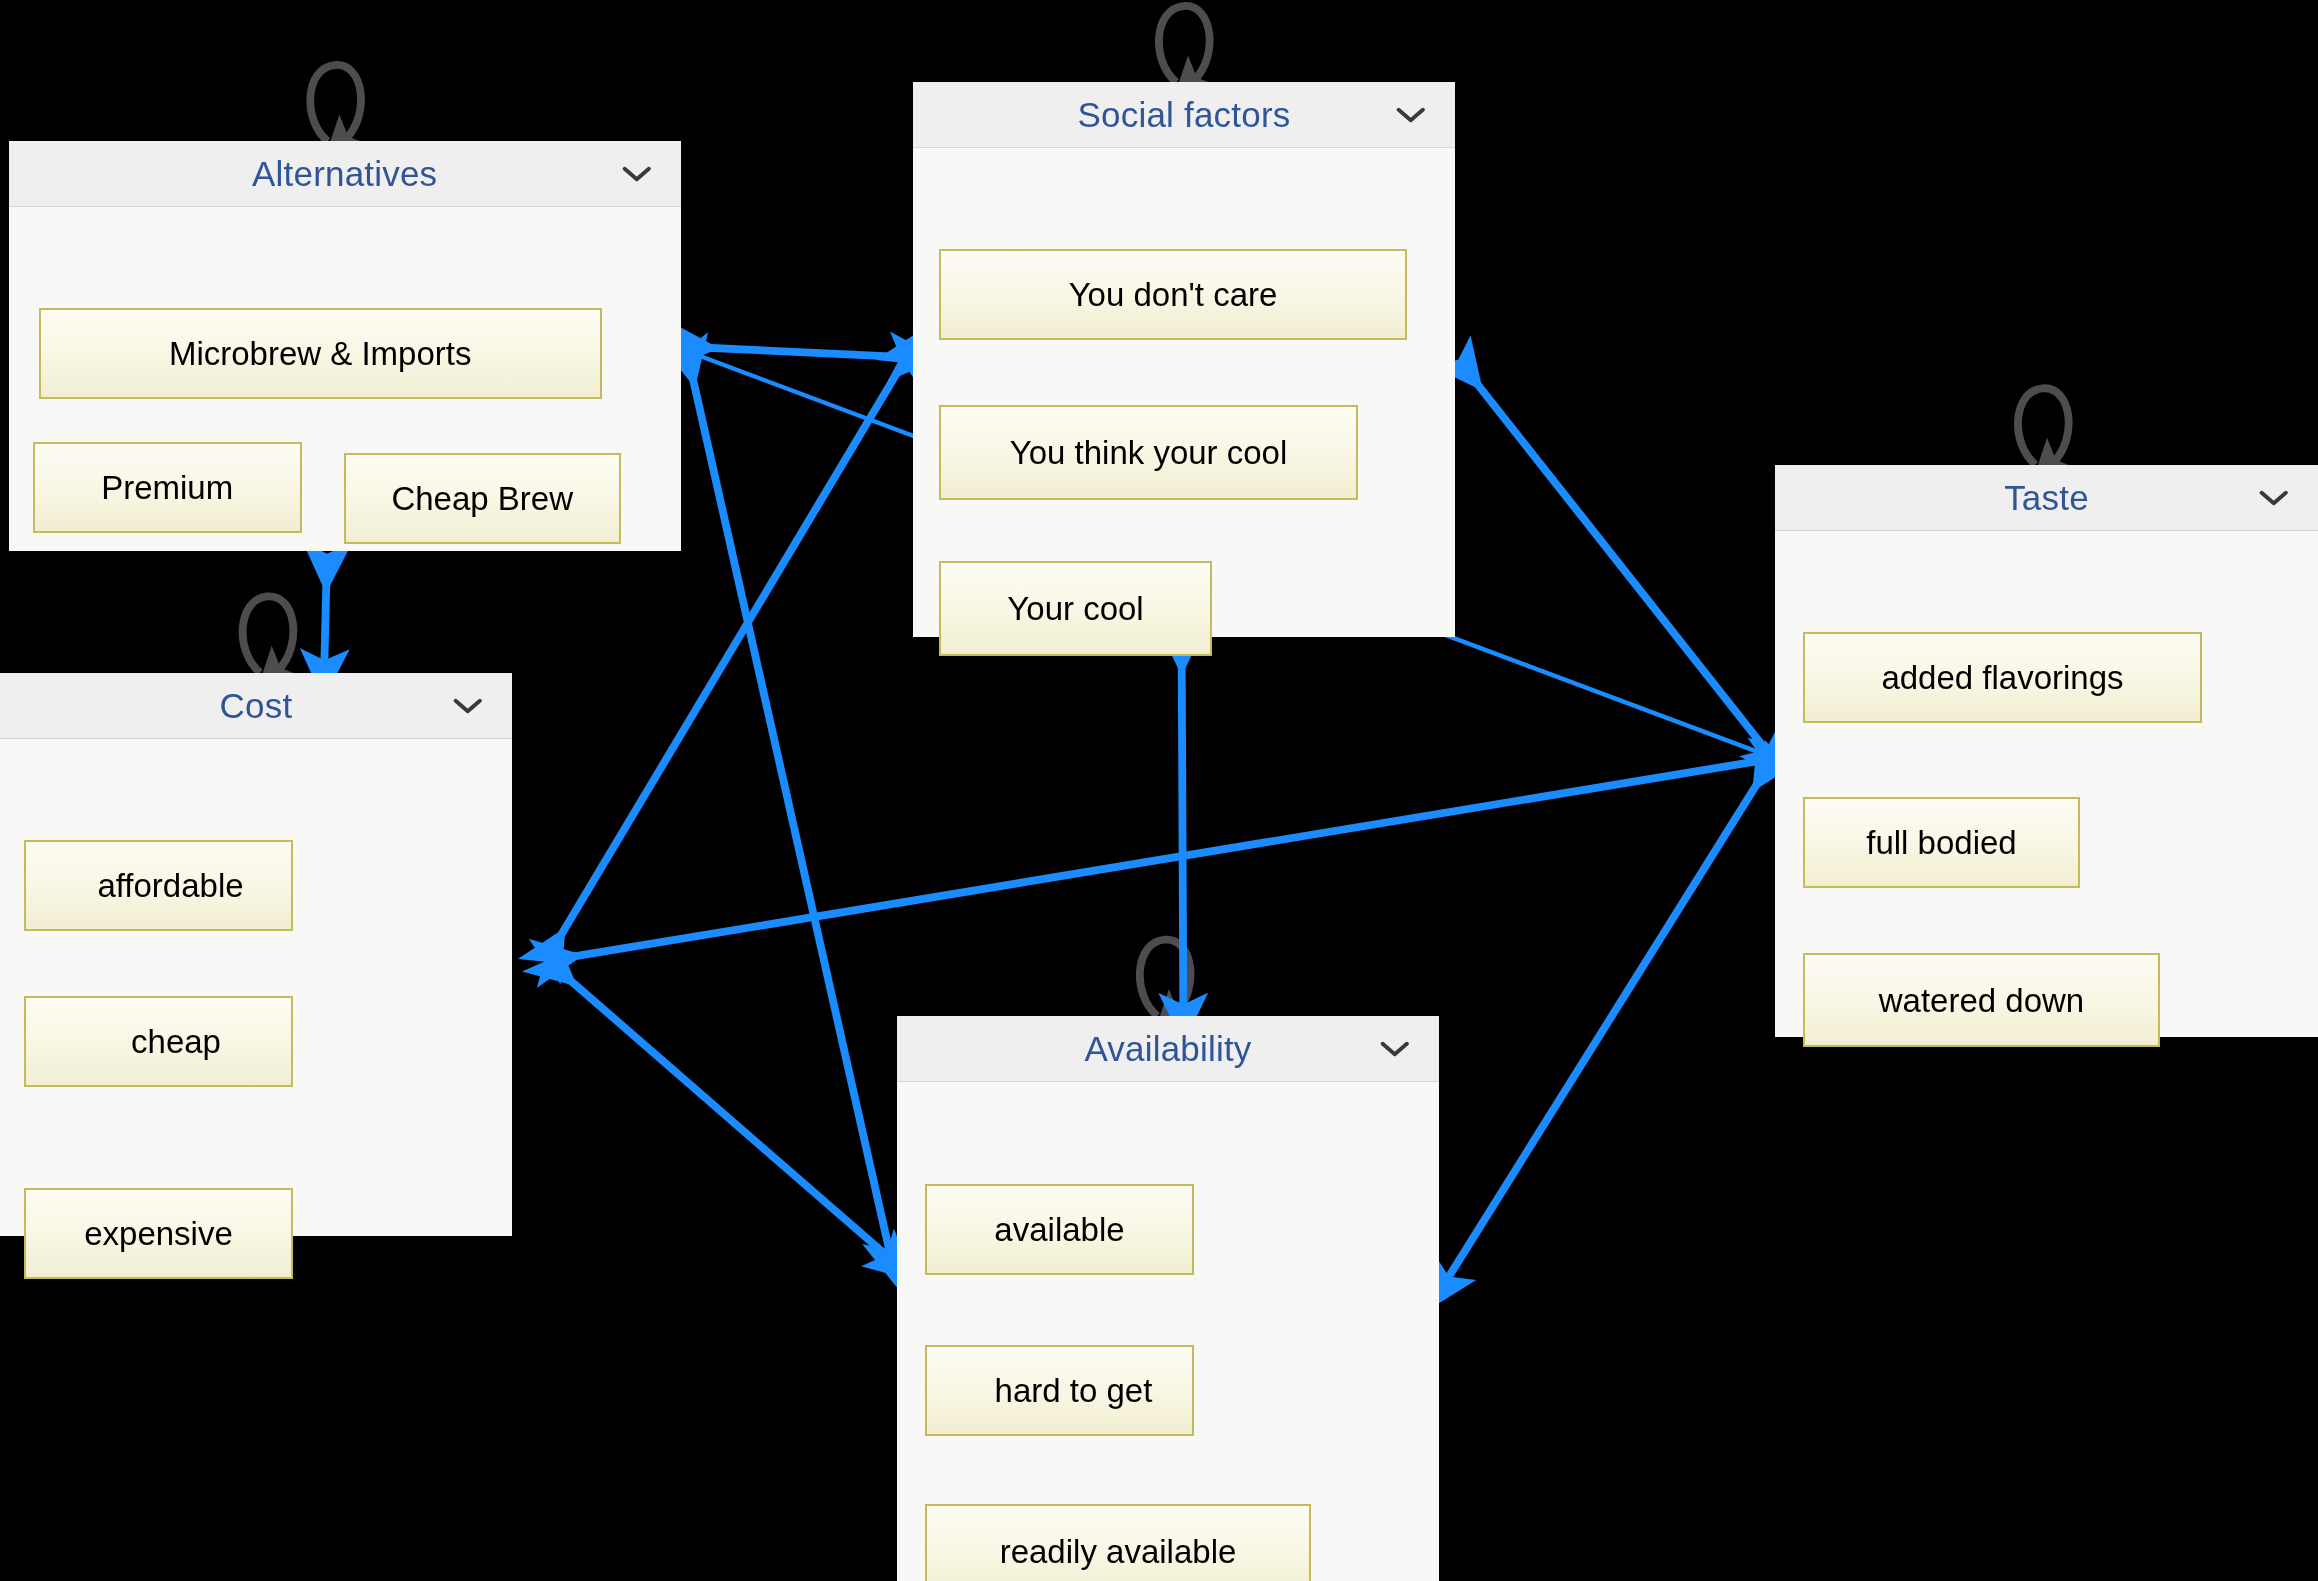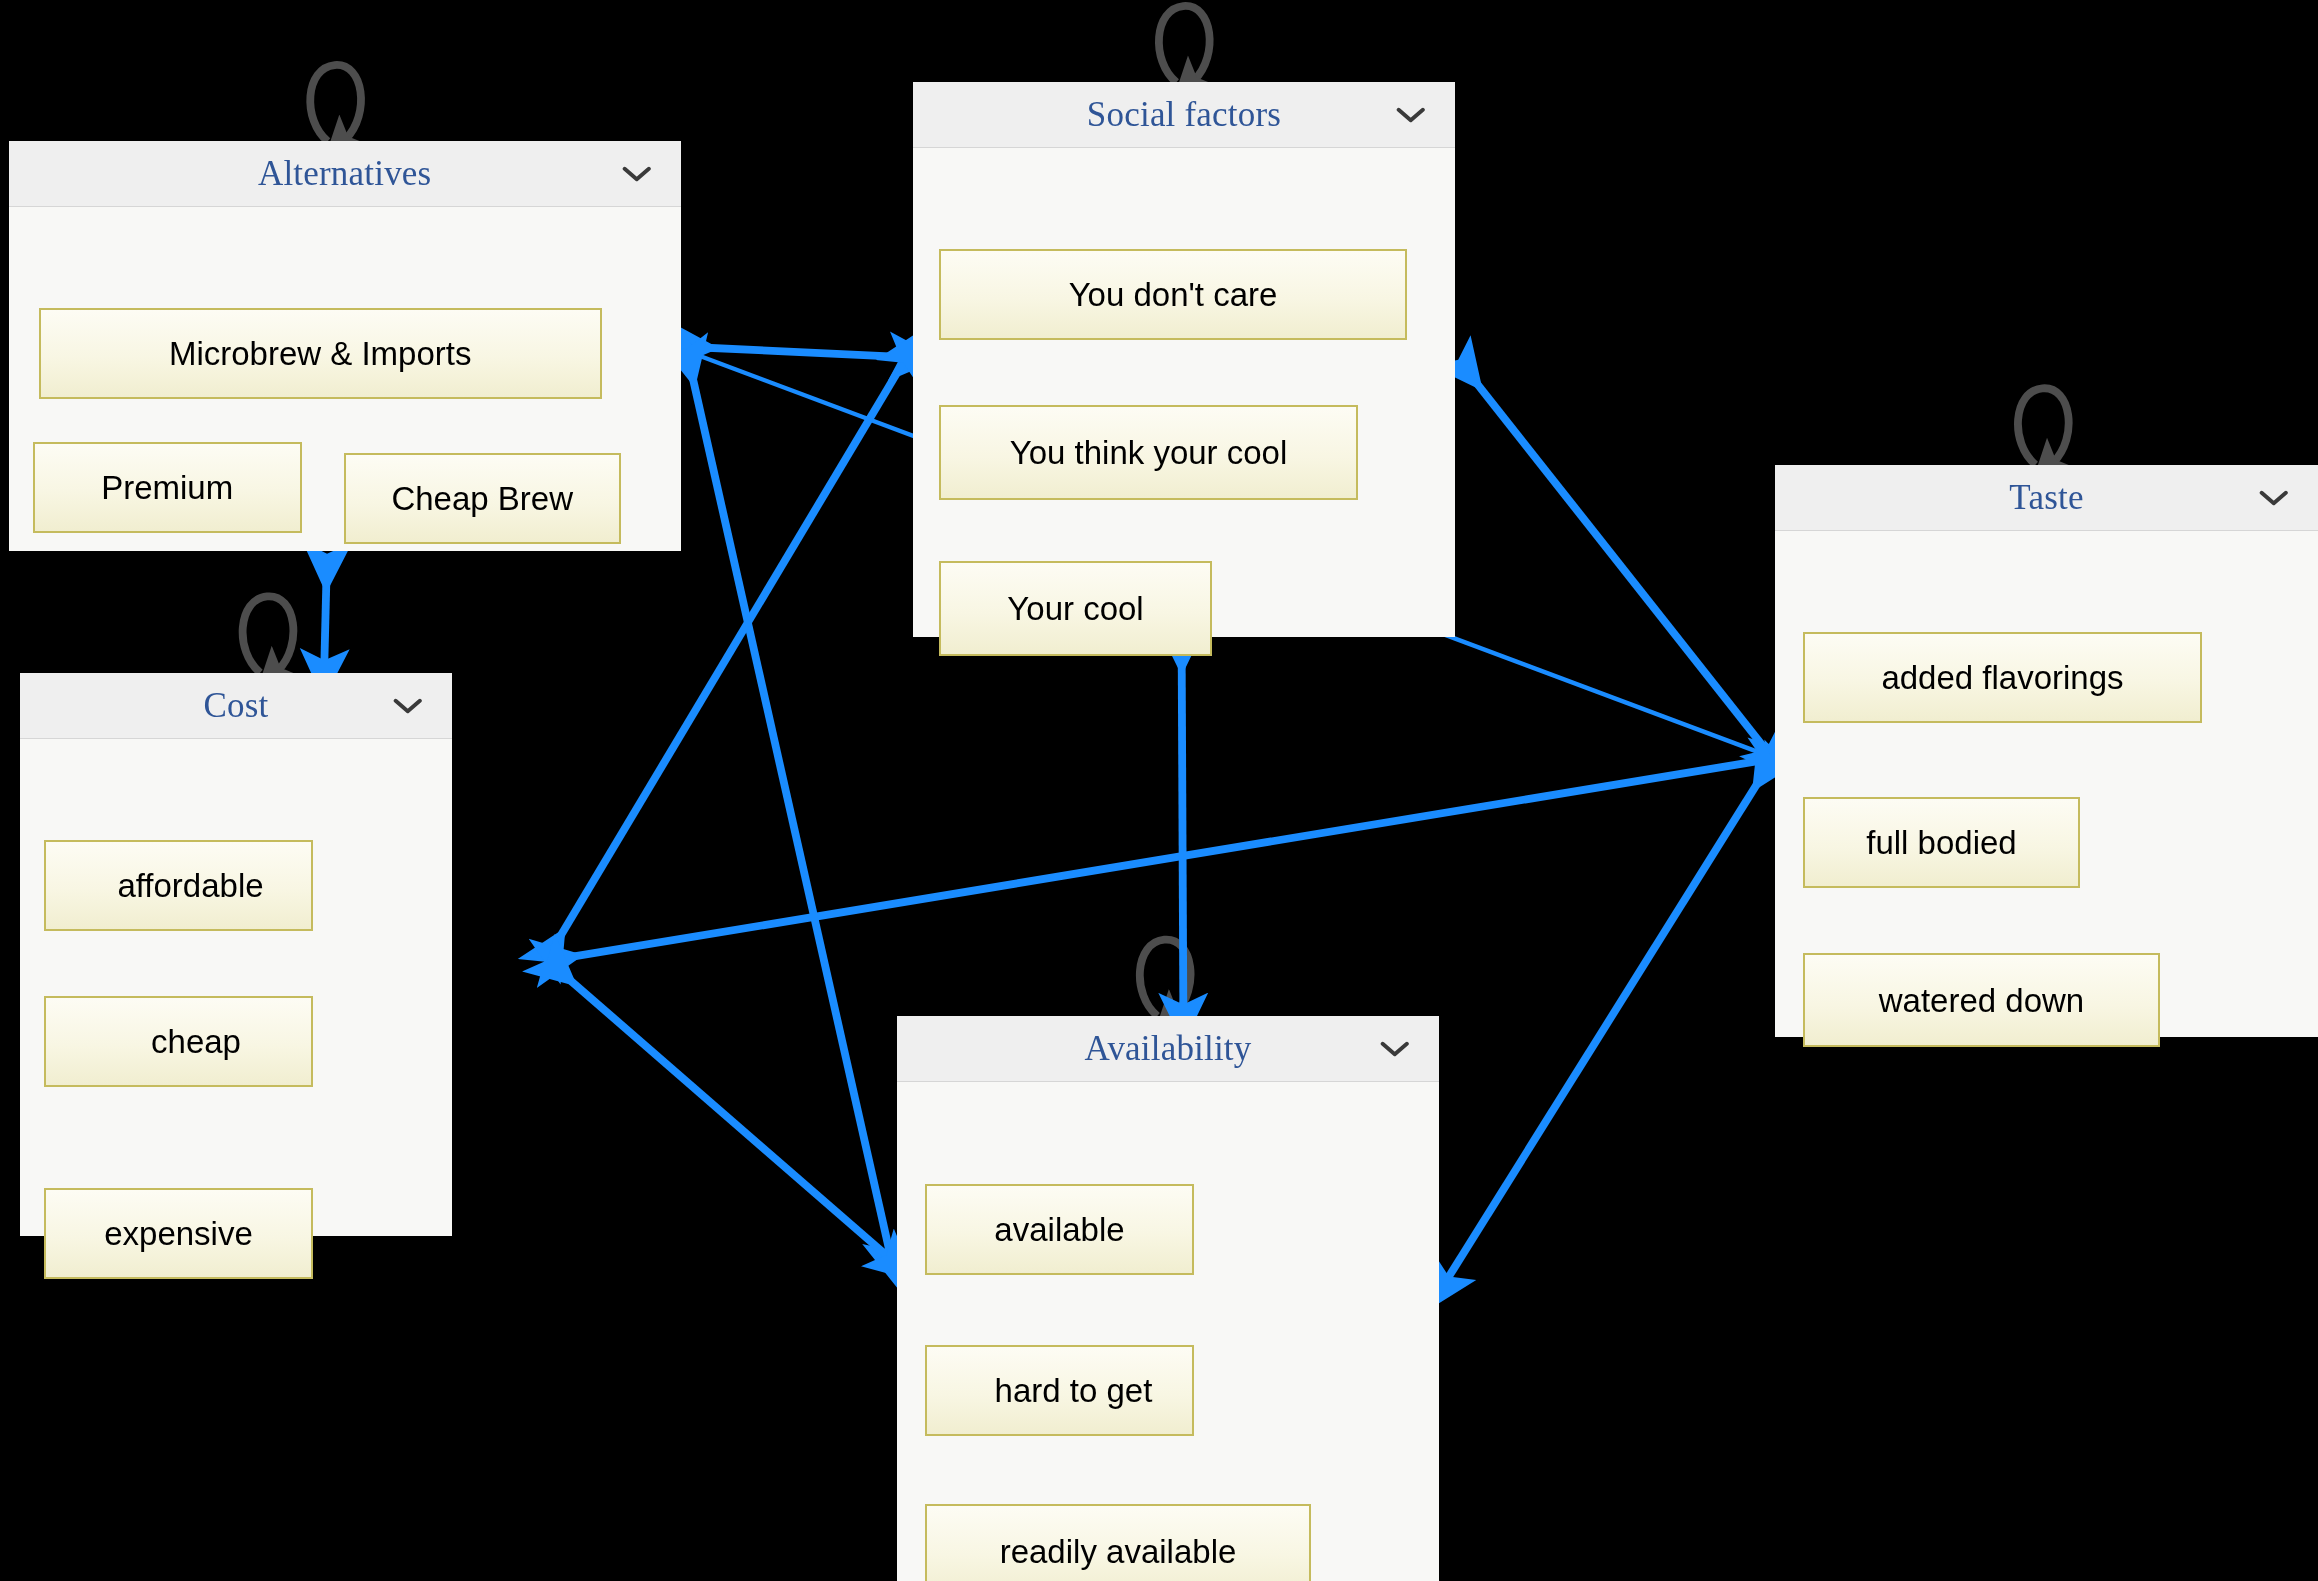--- a/index.html
+++ b/index.html
@@ -1,21 +1,21 @@
 <!DOCTYPE html>
 <html style="font-size:14px"><head>
 <meta charset="utf-8">
 <style>
   html,body{margin:0;padding:0;background:#000;}
   #stage{position:relative;width:2319px;height:1582px;background:#000;overflow:hidden;
          font-family:"Liberation Sans","DejaVu Sans",sans-serif;}
   #edges{position:absolute;left:0;top:0;width:2319px;height:1582px;pointer-events:none;z-index:1;}
   .panel{position:absolute;z-index:3;background:#f8f8f6;box-sizing:border-box;}
   .panel-header{height:65px;background:#efefef;border-bottom:0.9px solid #d6d6d6;
-                display:flex;align-items:center;justify-content:center;position:relative;font-family:Liberation Serif, serif;}
+                display:flex;align-items:center;justify-content:center;position:relative;}
   .panel-title{color:#2f5597;font-size:35px;font-weight:400;letter-spacing:0.2px;line-height:1;}
   .chevron{position:absolute;right:29.5px;top:50%;transform:translateY(-50%);width:29.5px;height:17.3px;}
   .panel-body{position:relative;padding:0;}
   .node{position:absolute;box-sizing:border-box;border:2.6px solid #c5bb5d;
         background:linear-gradient(180deg,#fdfcf4 0%,#f8f6e3 55%,#f1eed0 100%);
         display:flex;align-items:center;justify-content:center;}
   .node span{color:#000;font-size:33px;line-height:1;white-space:nowrap;}
 </style>
 </head>
 <body>
@@ -127,21 +127,21 @@
       </div>
       <div class="node" style="left:28px;top:266px;width:277px;height:91px;">
         <span>full bodied</span>
       </div>
       <div class="node" style="left:28px;top:422px;width:357px;height:94px;">
         <span>watered down</span>
       </div>
     </div>
   </div>
 
-  <div class="panel" style="left:20px;top:673px;width:432px;height:563px;text-align:center;">
+  <div class="panel" style="left:0;top:673px;width:512px;height:563px;text-align:center;">
     <div class="panel-header">
       <div class="panel-title">Cost</div>
       <svg class="chevron" viewBox="0 0 34 20">
         <path d="M3,4 L17,16 L31,4" stroke="#3a3a3a" stroke-width="4.5" fill="none" stroke-linecap="round" stroke-linejoin="round"></path>
       </svg>
     </div>
     <div class="panel-body">
       <div class="node" style="left:24px;top:101px;width:269px;height:91px;padding-left:24px;">
         <span>affordable</span>
       </div>

